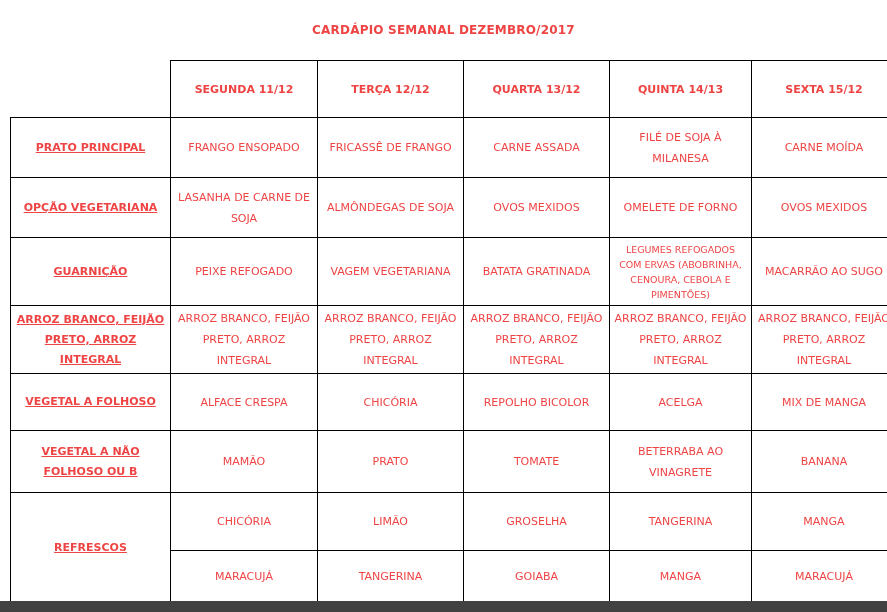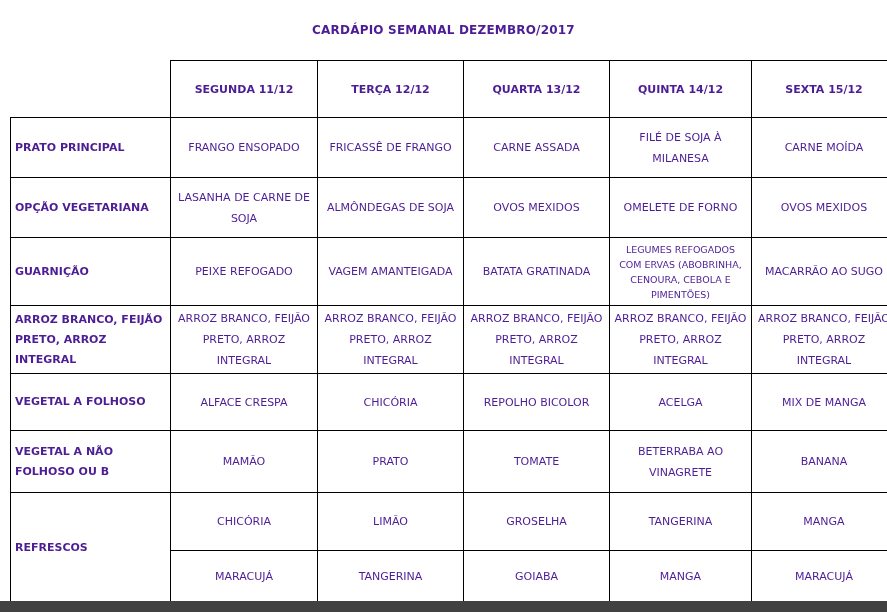--- a/index.html
+++ b/index.html
@@ -6,21 +6,21 @@
     margin: 0;
     padding: 0;
     background: #ffffff;
   }
   .doc {
     position: relative;
     width: 887px;
     height: 612px;
     background: #ffffff;
     font-family: "DejaVu Sans", "Liberation Sans", sans-serif;
-    color: #4c1d95;
+    color: #ef4444;
     overflow: hidden;
   }
   .title {
     height: 60px;
     display: flex;
     align-items: center;
     justify-content: center;
     font-size: 12px;
     font-weight: bold;
     letter-spacing: 0.2px;
@@ -42,23 +42,24 @@
     line-height: 21px;
     overflow: hidden;
   }
   table.menu thead th {
     font-weight: bold;
   }
   table.menu th.corner {
     border: none;
   }
   table.menu th.rowlabel {
-    text-align: left;
+    text-align: center;
     font-weight: bold;
     line-height: 20px;
+    text-decoration: underline;
   }
   table.menu td.small {
     font-size: 9.5px;
     line-height: 15px;
     padding: 2px 6px;
     text-align: center;
   }
   .bottom-bar {
     position: absolute;
     left: 0;
@@ -83,21 +84,21 @@
       <col style="width:146px">
       <col style="width:142px">
       <col style="width:145px">
     </colgroup>
     <thead>
       <tr style="height:57px">
         <th class="corner"></th>
         <th>SEGUNDA  11/12</th>
         <th>TERÇA 12/12</th>
         <th>QUARTA 13/12</th>
-        <th>QUINTA 14/12</th>
+        <th>QUINTA 14/13</th>
         <th>SEXTA 15/12</th>
       </tr>
     </thead>
     <tbody>
       <tr style="height:60px">
         <th class="rowlabel">PRATO PRINCIPAL</th>
         <td>FRANGO ENSOPADO</td>
         <td>FRICASSÊ DE FRANGO</td>
         <td>CARNE ASSADA</td>
         <td>FILÉ DE SOJA À MILANESA</td>
@@ -107,21 +108,21 @@
         <th class="rowlabel">OPÇÃO VEGETARIANA</th>
         <td>LASANHA DE CARNE DE SOJA</td>
         <td>ALMÔNDEGAS DE SOJA</td>
         <td>OVOS MEXIDOS</td>
         <td>OMELETE DE FORNO</td>
         <td>OVOS MEXIDOS</td>
       </tr>
       <tr style="height:68px">
         <th class="rowlabel">GUARNIÇÃO</th>
         <td>PEIXE REFOGADO</td>
-        <td>VAGEM AMANTEIGADA</td>
+        <td>VAGEM VEGETARIANA</td>
         <td>BATATA GRATINADA</td>
         <td class="small">LEGUMES REFOGADOS COM ERVAS (ABOBRINHA, CENOURA, CEBOLA E PIMENTÕES)</td>
         <td>MACARRÃO AO SUGO</td>
       </tr>
       <tr style="height:66px">
         <th class="rowlabel">ARROZ BRANCO, FEIJÃO PRETO, ARROZ INTEGRAL</th>
         <td>ARROZ BRANCO, FEIJÃO PRETO, ARROZ INTEGRAL</td>
         <td>ARROZ BRANCO, FEIJÃO PRETO, ARROZ INTEGRAL</td>
         <td>ARROZ BRANCO, FEIJÃO PRETO, ARROZ INTEGRAL</td>
         <td>ARROZ BRANCO, FEIJÃO PRETO, ARROZ INTEGRAL</td>

